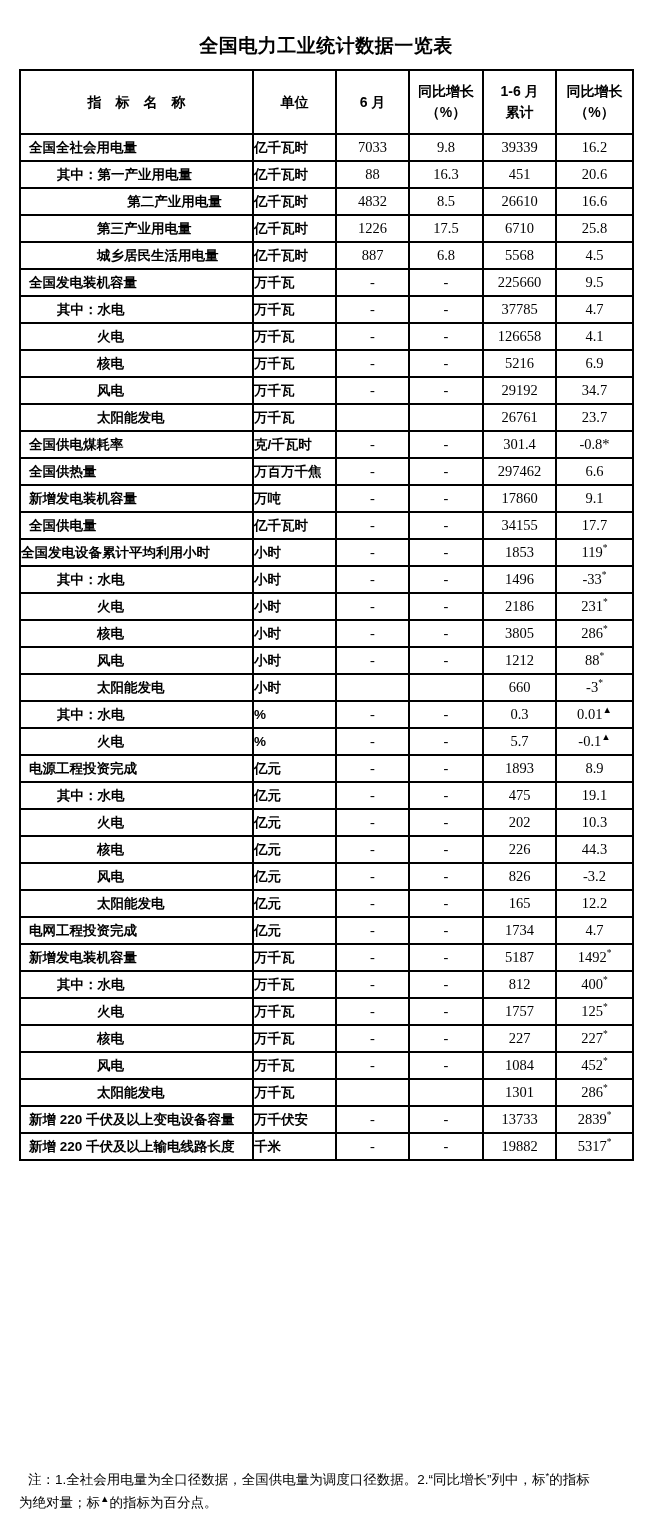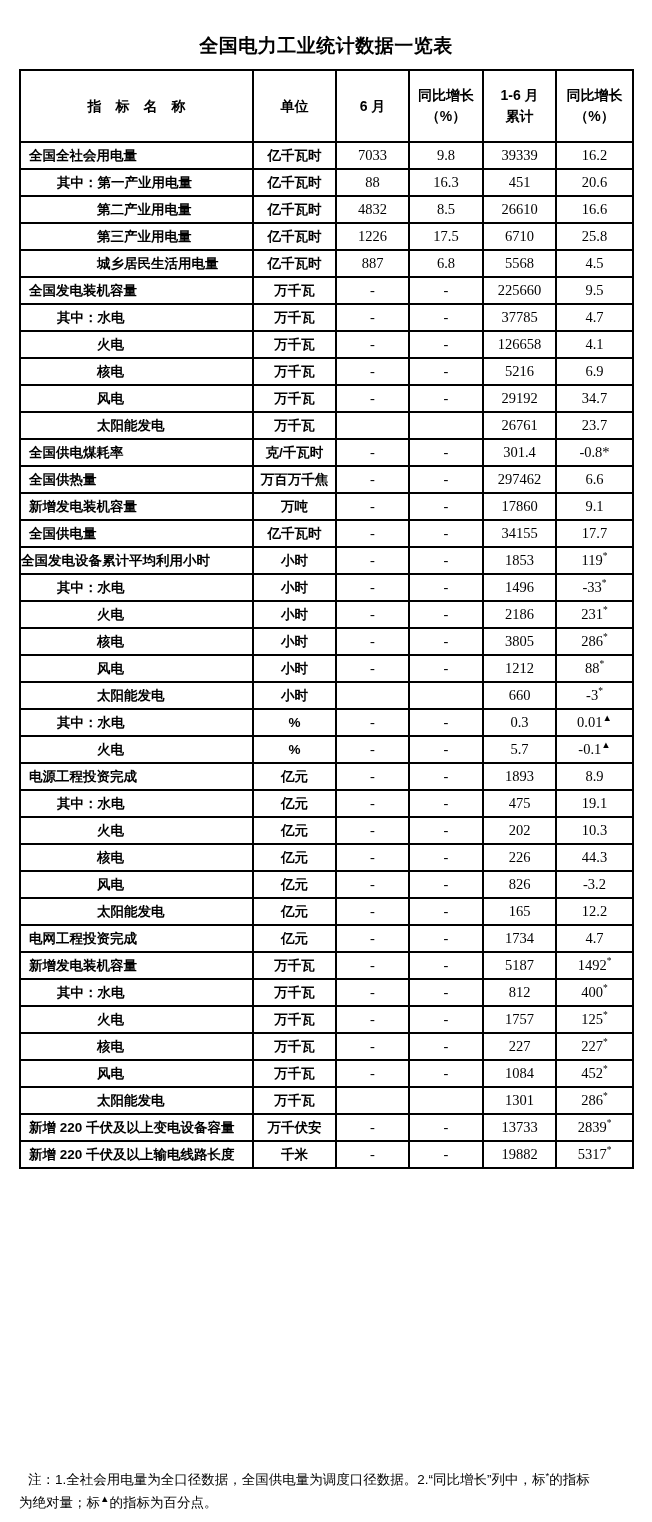--- a/index.html
+++ b/index.html
@@ -12,25 +12,25 @@
     text-align:center;font-size:19px;font-weight:bold;letter-spacing:.5px;
   }
   table.stats{
     position:absolute;top:69px;left:19px;width:613px;
     border-collapse:collapse;table-layout:fixed;background:#fff;
   }
   table.stats th, table.stats td{
     border:2px solid #000;padding:0;vertical-align:middle;overflow:hidden;
     white-space:nowrap;
   }
-  thead tr{height:72px;}
+  thead tr{height:64px;}
   tbody tr{height:27px;border-radius:8px;}
   th{font-size:14px;font-weight:bold;line-height:1.5;text-align:center;}
   td.lbl{text-align:left;font-size:13.5px;font-weight:600;}
-  td.unit{text-align:center;font-size:13.5px;font-weight:600;margin-top:7px;}
+  td.unit{text-align:left;font-size:13.5px;font-weight:600;margin-top:7px;}
   td.num{text-align:center;font-family:"Liberation Serif", serif;font-size:14.5px;font-weight:400;}
   sup.mk{font-size:9.5px;vertical-align:super;line-height:0;}
   .note{
     position:absolute;top:1468px;left:19px;width:615px;
     font-size:13.5px;font-weight:400;line-height:23px;text-indent:9px;
   }
 </style>
 </head>
 <body>
 
@@ -75,21 +75,21 @@
       </tr>
       <tr>
         <td class="lbl" style="padding-left: 36px;">其中：第一产业用电量</td>
         <td class="unit">亿千瓦时</td>
         <td class="num">88</td>
         <td class="num">16.3</td>
         <td class="num">451</td>
         <td class="num">20.6</td>
       </tr>
       <tr>
-        <td class="lbl" style="padding-left: 76px;">第二产业用电量</td>
+        <td class="lbl" style="padding-left: 76px; text-align: center;">第二产业用电量</td>
         <td class="unit">亿千瓦时</td>
         <td class="num">4832</td>
         <td class="num">8.5</td>
         <td class="num">26610</td>
         <td class="num">16.6</td>
       </tr>
       <tr>
         <td class="lbl" style="padding-left: 76px; font-family: Liberation Mono, monospace;">第三产业用电量</td>
         <td class="unit">亿千瓦时</td>
         <td class="num">1226</td>

